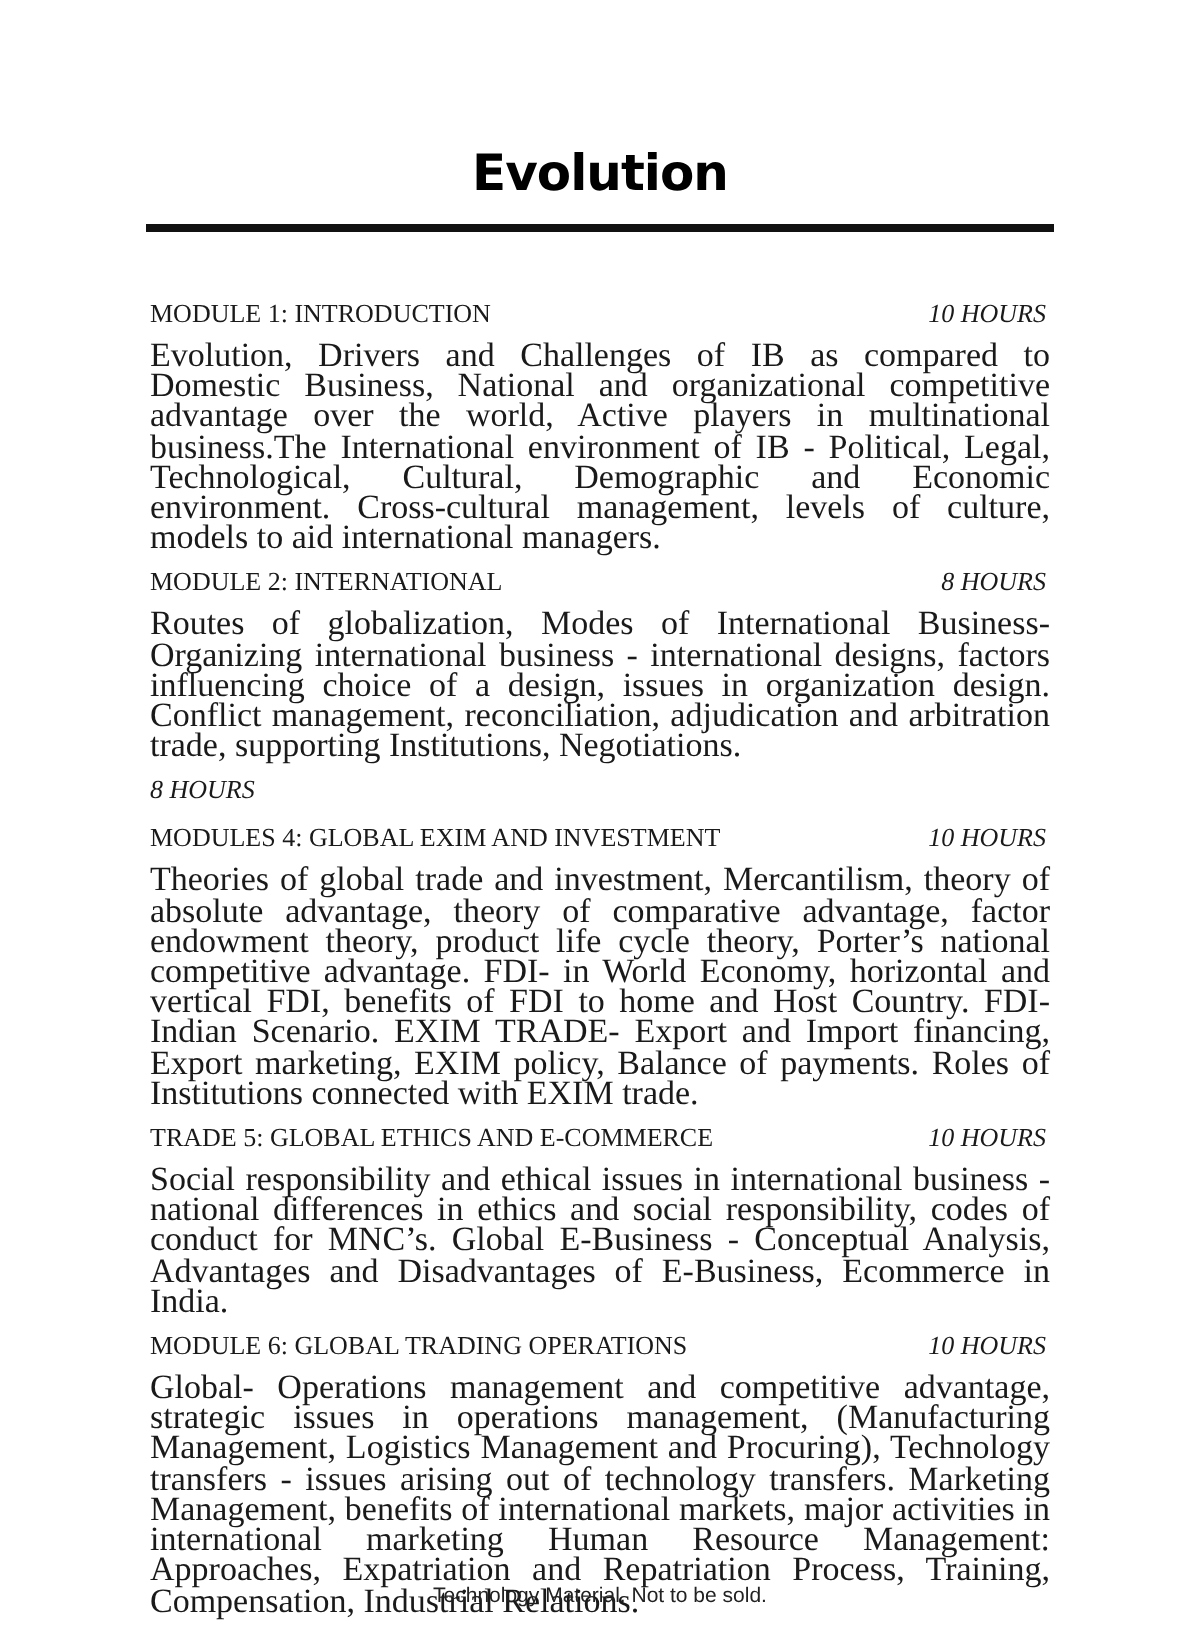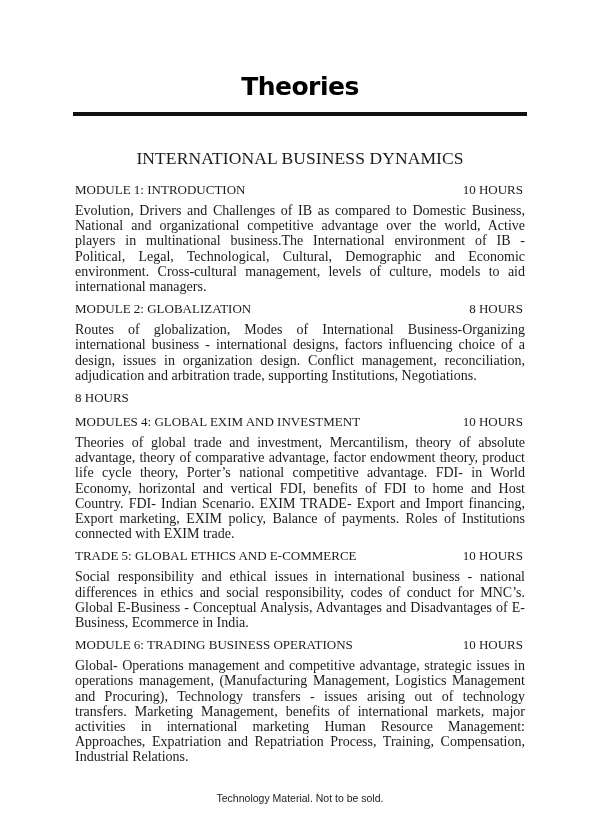--- a/index.html
+++ b/index.html
@@ -52,58 +52,58 @@
     }
     .module-header {
       display: flex;
       justify-content: space-between;
       font-size: 13px;
       line-height: 18px;
       margin-bottom: 4px;
     }
     .module-hours {
       padding-right: 2px;
+      font-style: italic;
     }
     .module-body {
-      font-size: 14px;
+      font-size: 17px;
       line-height: 15.2px;
       text-align: justify;
       margin: 0;
     }
     .footer {
       position: absolute;
       top: 792px;
       left: 0;
       width: 600px;
       text-align: center;
       font-family: "Liberation Sans", sans-serif;
       font-size: 10.5px;
       color: #222;
     }
   </style>
 </head>
 <body>
 
-<div class="page-title">Theories</div>
+<div class="page-title">Evolution</div>
 <div class="title-rule"></div>
 
 <div class="content">
-  <div class="course-title">INTERNATIONAL BUSINESS DYNAMICS</div>
 
   <div class="module">
     <div class="module-header">
       <span>MODULE 1: INTRODUCTION</span>
       <span class="module-hours">10 HOURS</span>
     </div>
     <p class="module-body">Evolution, Drivers and Challenges of IB as compared to Domestic Business, National and organizational competitive advantage over the world, Active players in multinational business.The International environment of IB - Political, Legal, Technological, Cultural, Demographic and Economic environment. Cross-cultural management, levels of culture, models to aid international managers.</p>
   </div>
 
   <div class="module">
     <div class="module-header">
-      <span>MODULE 2: GLOBALIZATION</span>
+      <span>MODULE 2: INTERNATIONAL</span>
       <span class="module-hours">8 HOURS</span>
     </div>
     <p class="module-body">Routes of globalization, Modes of International Business-Organizing international business - international designs, factors influencing choice of a design, issues in organization design. Conflict management, reconciliation, adjudication and arbitration trade, supporting Institutions, Negotiations.</p>
   </div>
 
   <div class="module">
     <div class="module-header">
       <span class="module-hours">8 HOURS</span>
     </div>
   </div>
@@ -119,20 +119,20 @@
   <div class="module">
     <div class="module-header">
       <span>TRADE 5: GLOBAL ETHICS AND E-COMMERCE</span>
       <span class="module-hours">10 HOURS</span>
     </div>
     <p class="module-body">Social responsibility and ethical issues in international business - national differences in ethics and social responsibility, codes of conduct for MNC’s. Global E-Business - Conceptual Analysis, Advantages and Disadvantages of E-Business, Ecommerce in India.</p>
   </div>
 
   <div class="module">
     <div class="module-header">
-      <span>MODULE 6: TRADING BUSINESS OPERATIONS</span>
+      <span>MODULE 6: GLOBAL TRADING OPERATIONS</span>
       <span class="module-hours">10 HOURS</span>
     </div>
     <p class="module-body">Global- Operations management and competitive advantage, strategic issues in operations management, (Manufacturing Management, Logistics Management and Procuring), Technology transfers - issues arising out of technology transfers. Marketing Management, benefits of international markets, major activities in international marketing Human Resource Management: Approaches, Expatriation and Repatriation Process, Training, Compensation, Industrial Relations.</p>
   </div>
 </div>
 
 <div class="footer">Technology Material. Not to be sold.</div>
 
 </body></html>

